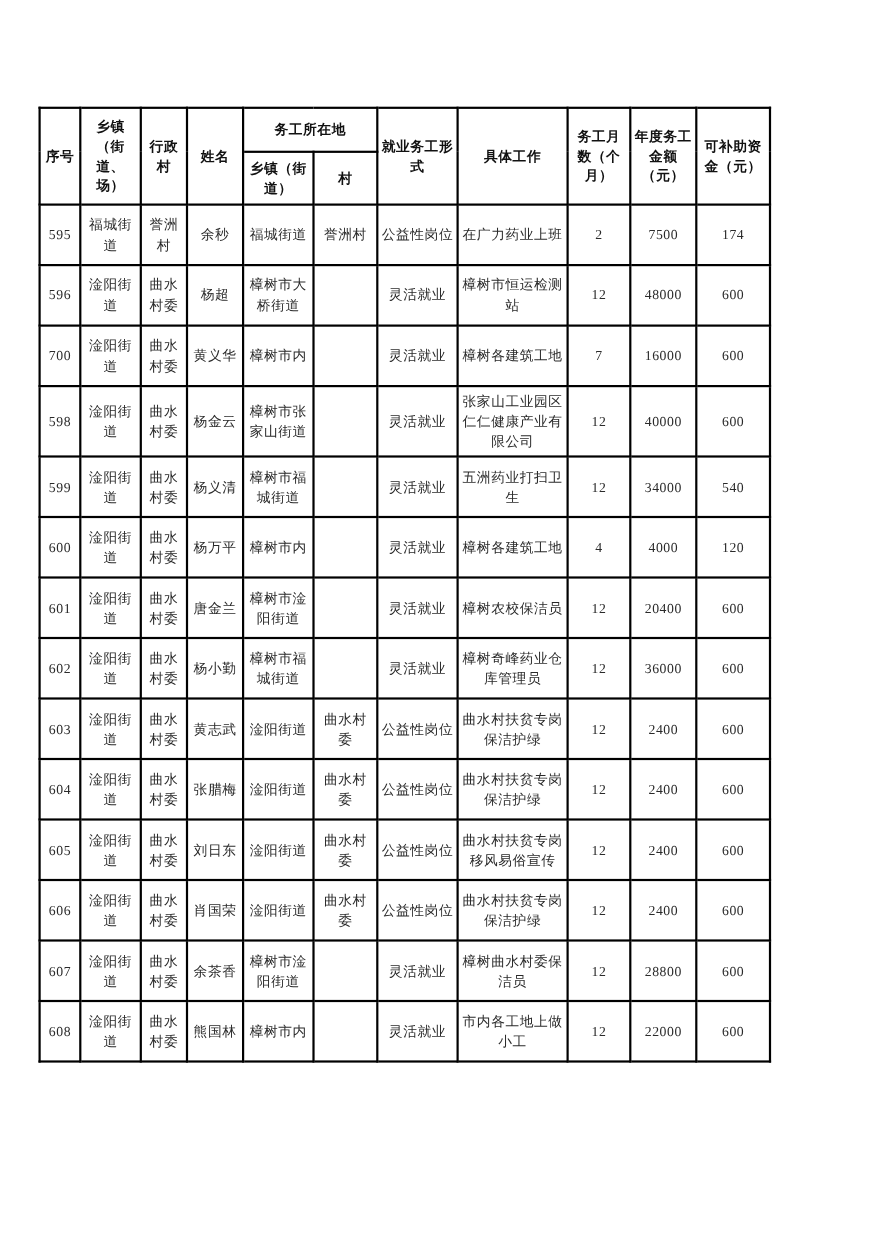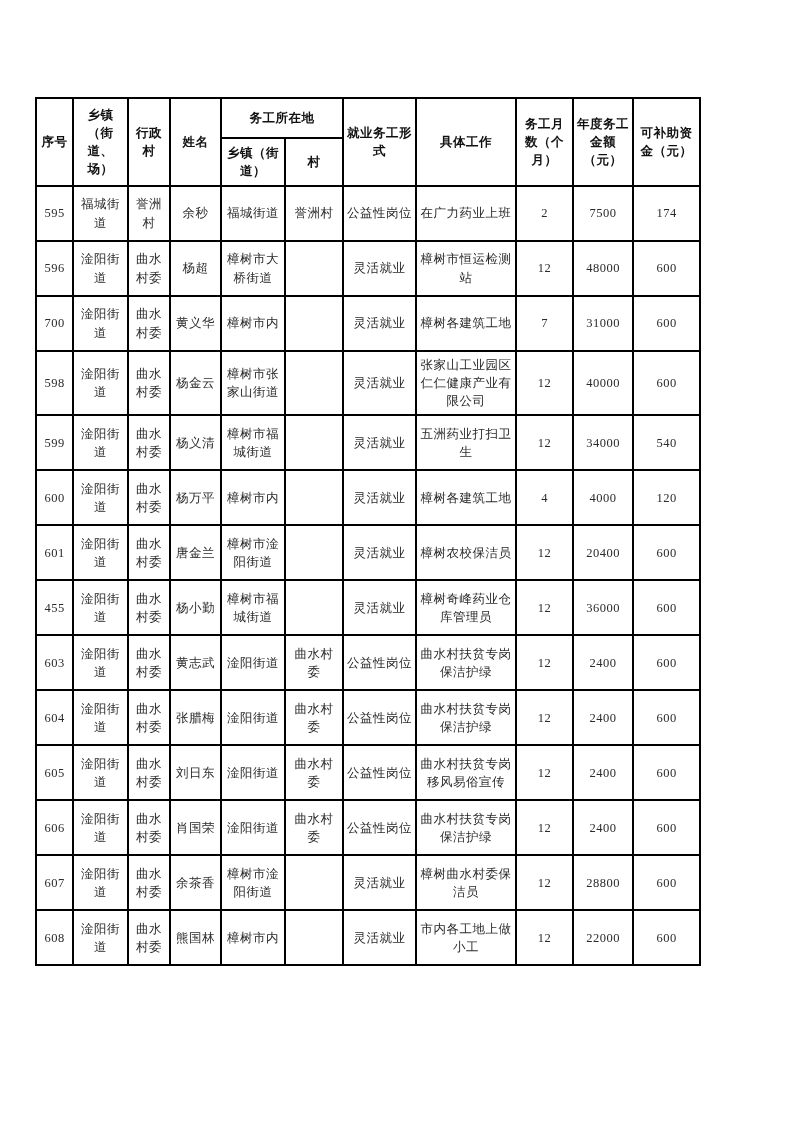--- a/index.html
+++ b/index.html
@@ -114,21 +114,21 @@
         <tr>
           <td>700</td>
           <td>淦阳街道</td>
           <td>曲水村委</td>
           <td>黄义华</td>
           <td>樟树市内</td>
           <td></td>
           <td>灵活就业</td>
           <td>樟树各建筑工地</td>
           <td>7</td>
-          <td>31000</td>
+          <td>16000</td>
           <td>600</td>
         </tr>
         <tr>
           <td>598</td>
           <td>淦阳街道</td>
           <td>曲水村委</td>
           <td>杨金云</td>
           <td>樟树市张家山街道</td>
           <td></td>
           <td>灵活就业</td>
@@ -170,21 +170,21 @@
           <td>唐金兰</td>
           <td>樟树市淦阳街道</td>
           <td></td>
           <td>灵活就业</td>
           <td>樟树农校保洁员</td>
           <td>12</td>
           <td>20400</td>
           <td>600</td>
         </tr>
         <tr>
-          <td>455</td>
+          <td>602</td>
           <td>淦阳街道</td>
           <td>曲水村委</td>
           <td>杨小勤</td>
           <td>樟树市福城街道</td>
           <td></td>
           <td>灵活就业</td>
           <td>樟树奇峰药业仓库管理员</td>
           <td>12</td>
           <td>36000</td>
           <td>600</td>

